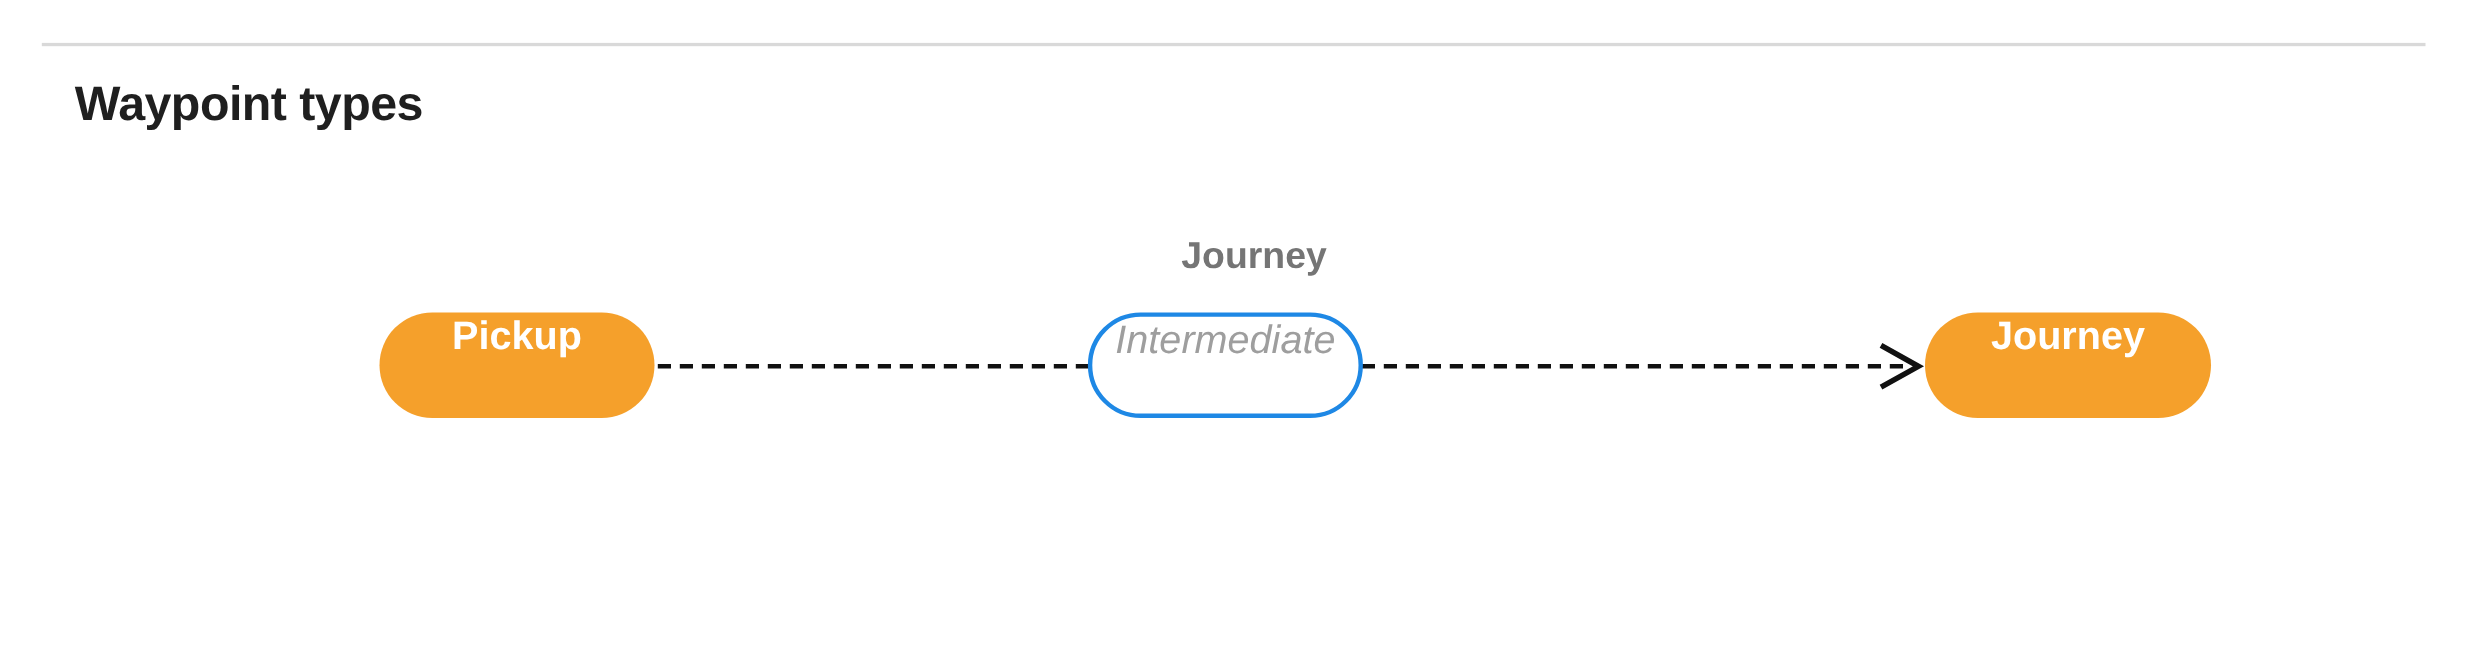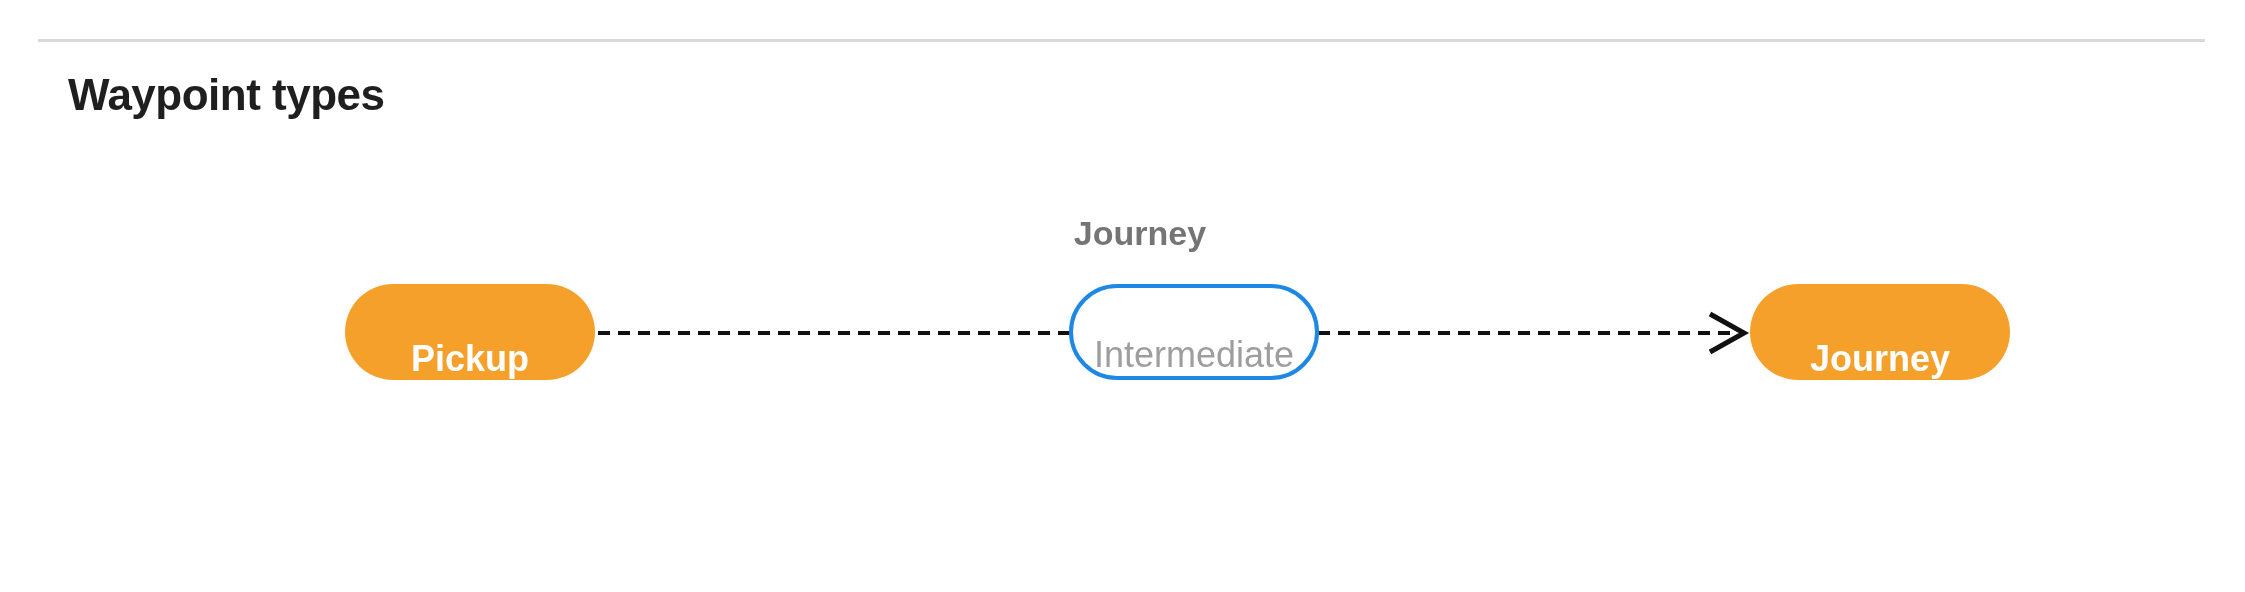--- a/index.html
+++ b/index.html
@@ -35,36 +35,36 @@
     text-align:center;font-size:34px;font-weight:700;
     color:var(--journey-label);
     margin-top:44px;
   }
   .connector-svg{
     position:absolute;left:0;top:0;width:2245px;height:592px;
     z-index:1;
   }
   .node{
     position:absolute;top:284px;height:96px;z-index:2;
-    display:flex;align-items:flex-end;justify-content:center;
+    display:flex;align-items:flex-start;justify-content:center;
     border-radius:48px;font-size:36px;
   }
   .node.endpoint{
     background:var(--endpoint-fill);
     color:var(--endpoint-text);
     font-weight:700;
   }
   .node.intermediate{
     background:var(--intermediate-fill);
     border:4px solid var(--intermediate-border);
     color:var(--intermediate-text);
     font-weight:500;
   }
   .node-pickup{left:345px;width:250px;}
-  .node-intermediate{left:1069px;width:250px;}
+  .node-intermediate{left:989px;width:250px;font-style:italic;}
   .node-dropoff{left:1750px;width:260px;}
 </style>
 </head>
 <body>
 
 <div class="divider top"></div>
 
 <h1 class="page-title">Waypoint types</h1>
 
 <div class="journey-label">Journey</div>

